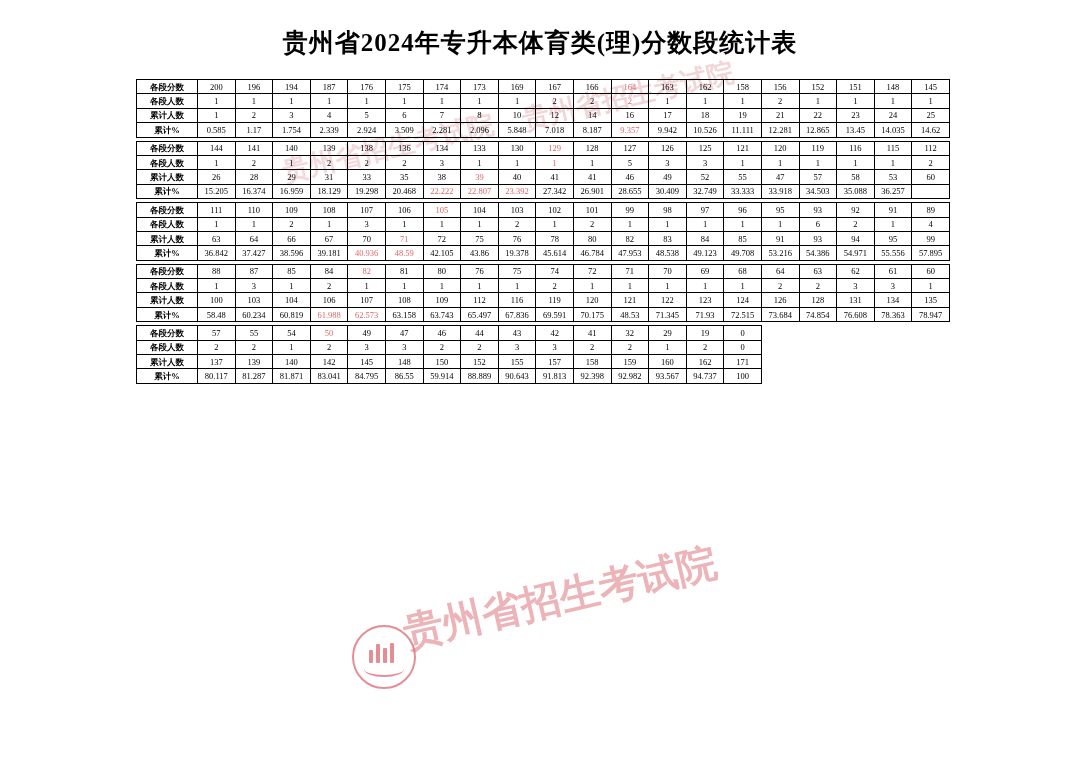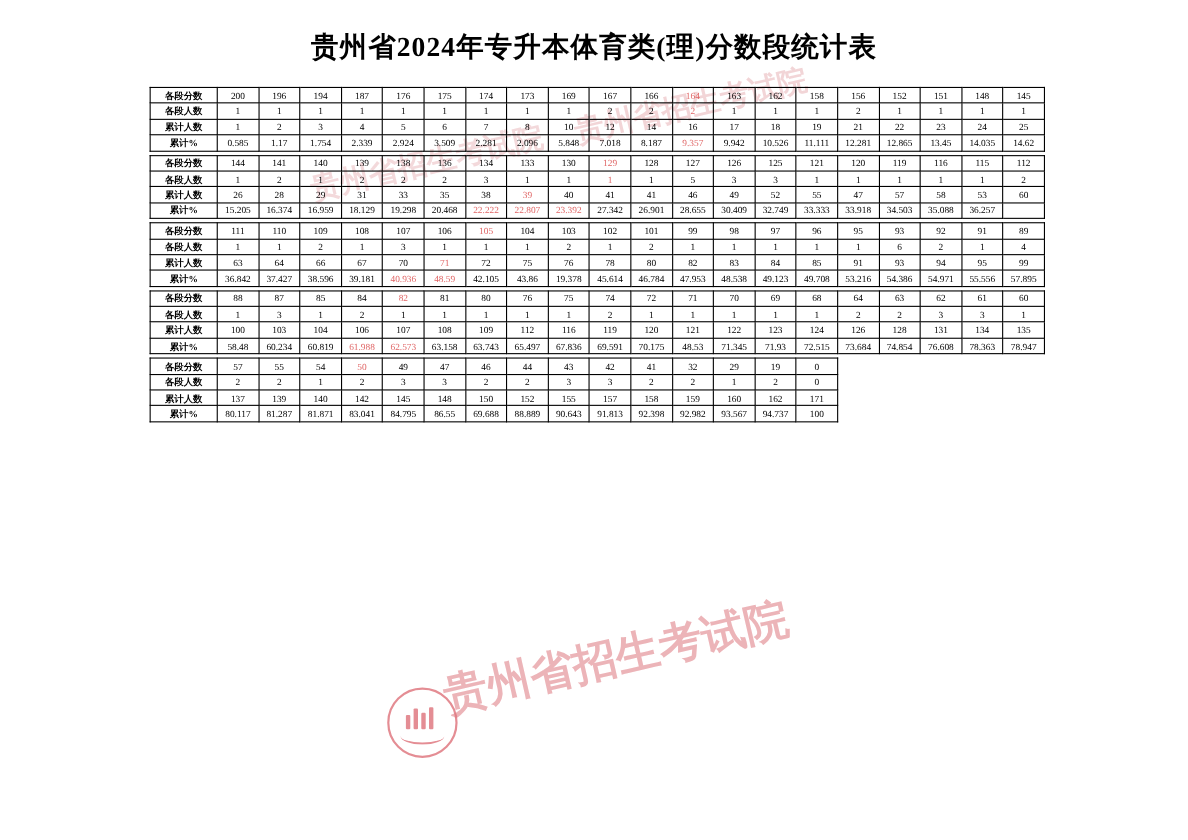--- a/index.html
+++ b/index.html
@@ -694,21 +694,21 @@
             <td class="empty"></td>
           </tr>
           <tr>
             <td class="label">累计%</td>
             <td>80.117</td>
             <td>81.287</td>
             <td>81.871</td>
             <td>83.041</td>
             <td>84.795</td>
             <td>86.55</td>
-            <td>69.688</td>
+            <td>59.914</td>
             <td>88.889</td>
             <td>90.643</td>
             <td>91.813</td>
             <td>92.398</td>
             <td>92.982</td>
             <td>93.567</td>
             <td>94.737</td>
             <td>100</td>
             <td class="empty"></td>
             <td class="empty"></td>

